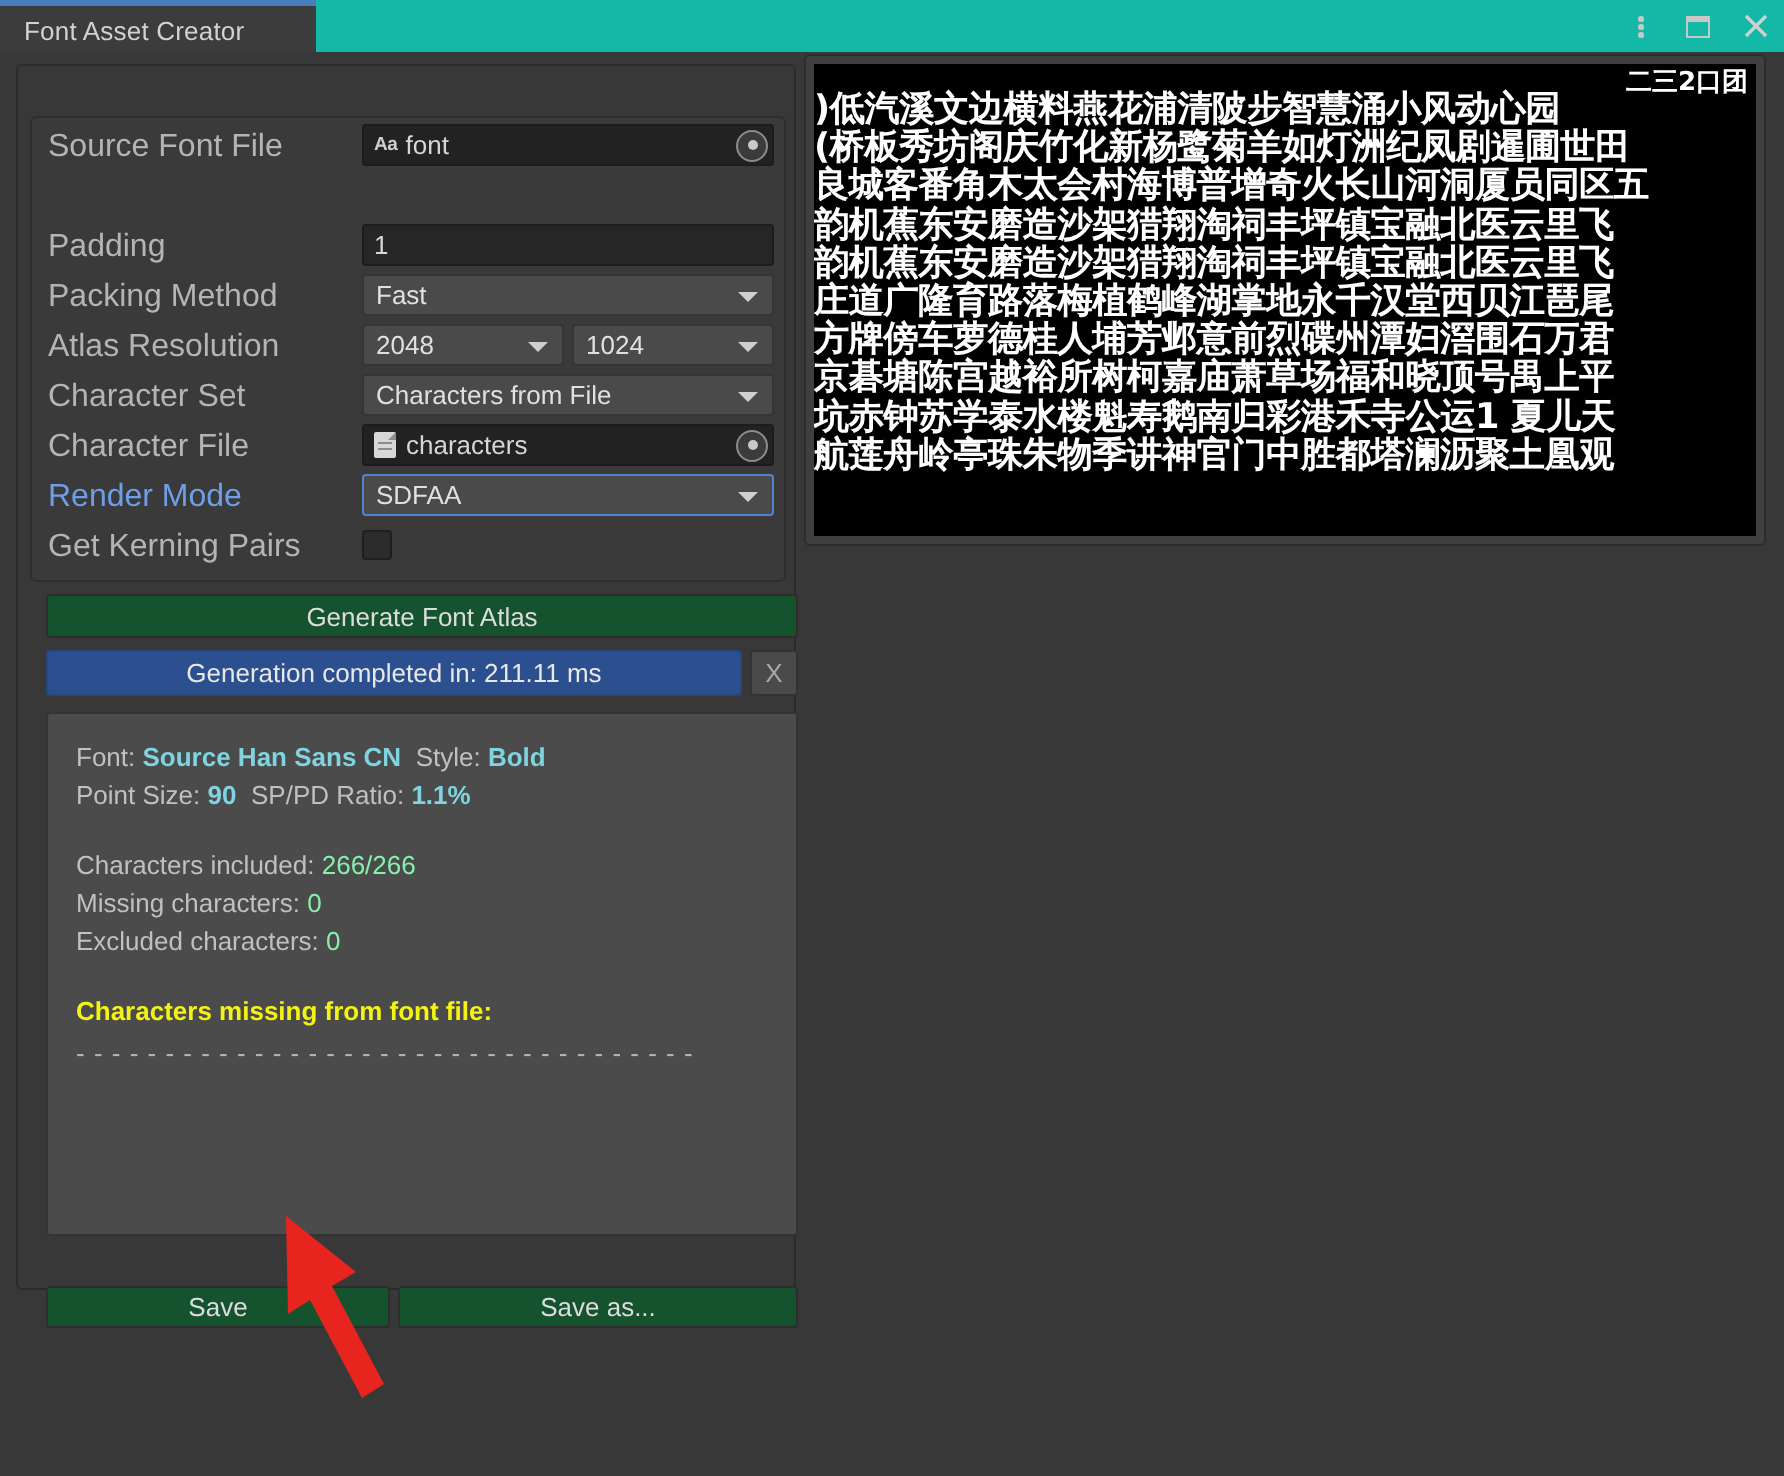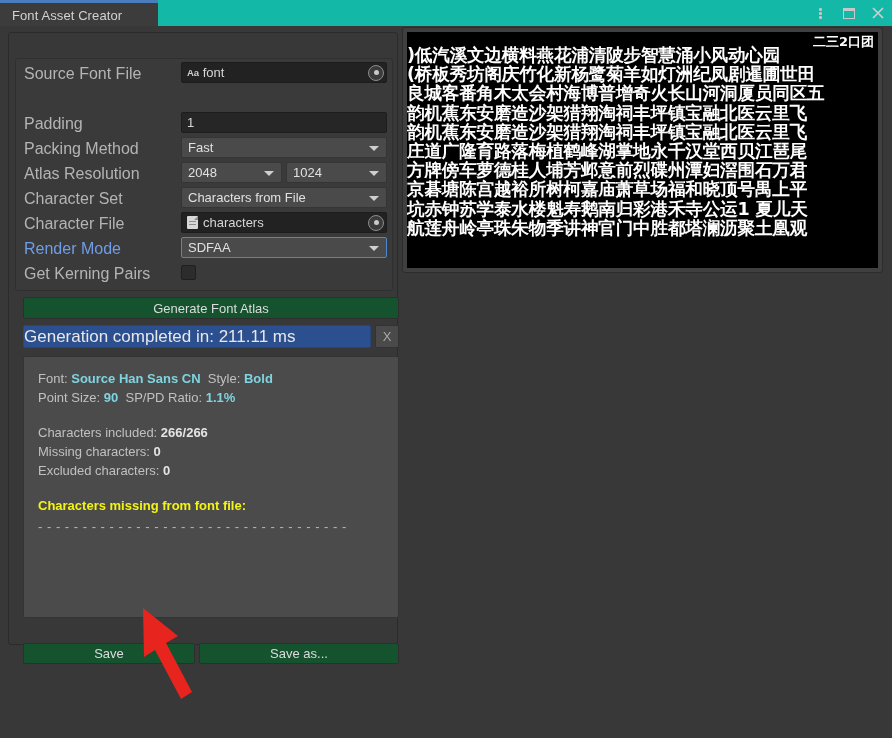--- a/index.html
+++ b/index.html
@@ -140,38 +140,38 @@
     background: #14532d; border: 1px solid #2e2e2e; border-radius: 2px;
     display: flex; align-items: center; justify-content: center;
     font-size: 13px; color: #dcdcdc;
   }
   .btn-generate { position: absolute; left: 14px; top: 264px; width: 376px; height: 22px; }
 
   .progress-wrap { position: absolute; left: 14px; top: 292px; width: 376px; height: 23px; }
   .progress-bar {
     position: absolute; left: 0; top: 0; width: 348px; height: 23px;
     background: #2c4f8f; border: 1px solid #274679; border-radius: 2px;
-    display: flex; align-items: center; 
-    font-size: 17px; color: #e8e8e8;
+    display: flex; align-items: center; justify-content: center;
+    font-size: 13px; color: #e8e8e8;
   }
   .progress-x {
     position: absolute; right: 0; top: 0; width: 24px; height: 23px;
     background: #4a4a4a; border: 1px solid #333; border-radius: 2px;
     display: flex; align-items: center; justify-content: center;
     font-size: 13px; color: #a8a8a8;
   }
 
   
   .infobox {
     position: absolute; left: 14px; top: 323px; width: 376px; height: 262px;
     background: #4b4b4b; border: 1px solid #343434; border-radius: 2px;
     padding: 12px 14px; font-size: 13px; line-height: 19px; color: #cbcbcb;
   }
   .cyan { color: #7fd4e0; font-weight: bold; }
-  .yellow { color: #e5e5e5; font-weight: bold; }
+  .yellow { color: #86efac; font-weight: normal; }
   .muted { color: #c0c0c0; }
   .info-line { white-space: nowrap; }
   .gap { height: 16px; }
   .missing-head { color: #f4f412; font-weight: bold; }
   .dashes {
     color: #b6b6b6; font-size: 13px; letter-spacing: .5px;
     margin-top: 2px; white-space: nowrap; overflow: hidden;
   }
 
   

